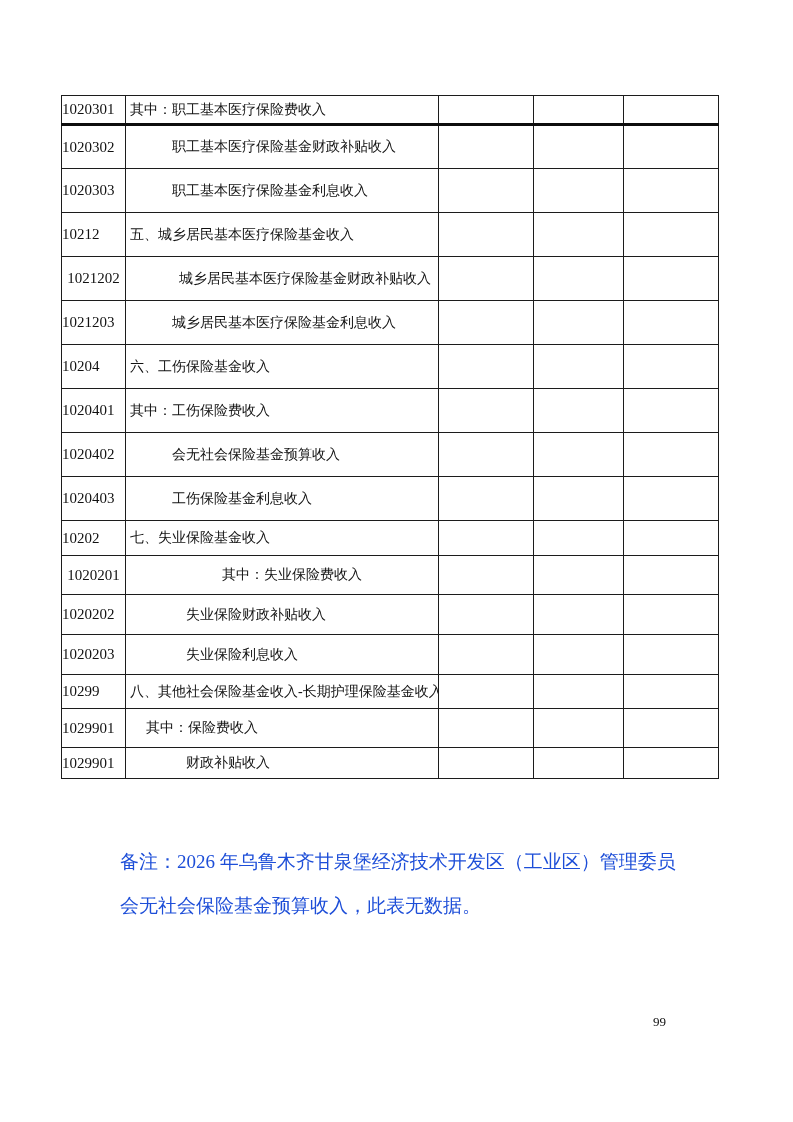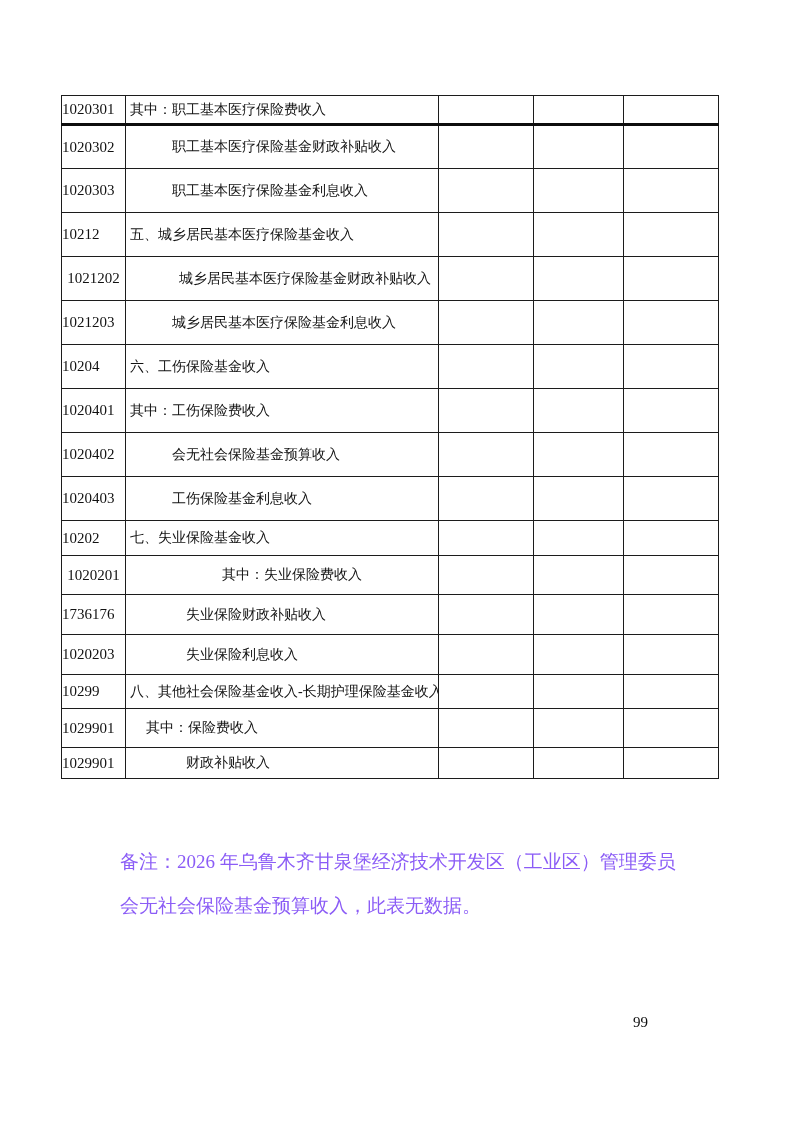--- a/index.html
+++ b/index.html
@@ -49,27 +49,27 @@
   .ind-1 { padding-left: 20px; }
   .ind-2 { padding-left: 46px; }
   .ind-3 { padding-left: 60px; }
   .note {
     position: absolute;
     left: 120px;
     top: 840px;
     width: 580px;
     font-size: 19px;
     line-height: 44px;
-    color: #8b5cf6;
+    color: #1d4ed8;
   }
   .page-number {
     position: absolute;
-    left: 633px;
+    left: 653px;
     top: 1014px;
-    font-size: 15px;
+    font-size: 13px;
     color: #0d0d0d;
   }
 </style>
 </head>
 <body>
 
 <div class="page">
 
   <table class="budget-table">
     <colgroup>
@@ -182,21 +182,21 @@
         <tr style="height: 39px; text-align: center;">
           <td class="code-cell">1020201</td>
           <td class="item-cell">
             <span class="label ind-1">其中：失业保险费收入</span>
           </td>
           <td></td>
           <td></td>
           <td></td>
         </tr>
         <tr style="height: 40px;">
-          <td class="code-cell">1736176</td>
+          <td class="code-cell">1020202</td>
           <td class="item-cell">
             <span class="label ind-3">失业保险财政补贴收入</span>
           </td>
           <td></td>
           <td></td>
           <td></td>
         </tr>
         <tr style="height: 40px;">
           <td class="code-cell">1020203</td>
           <td class="item-cell">

